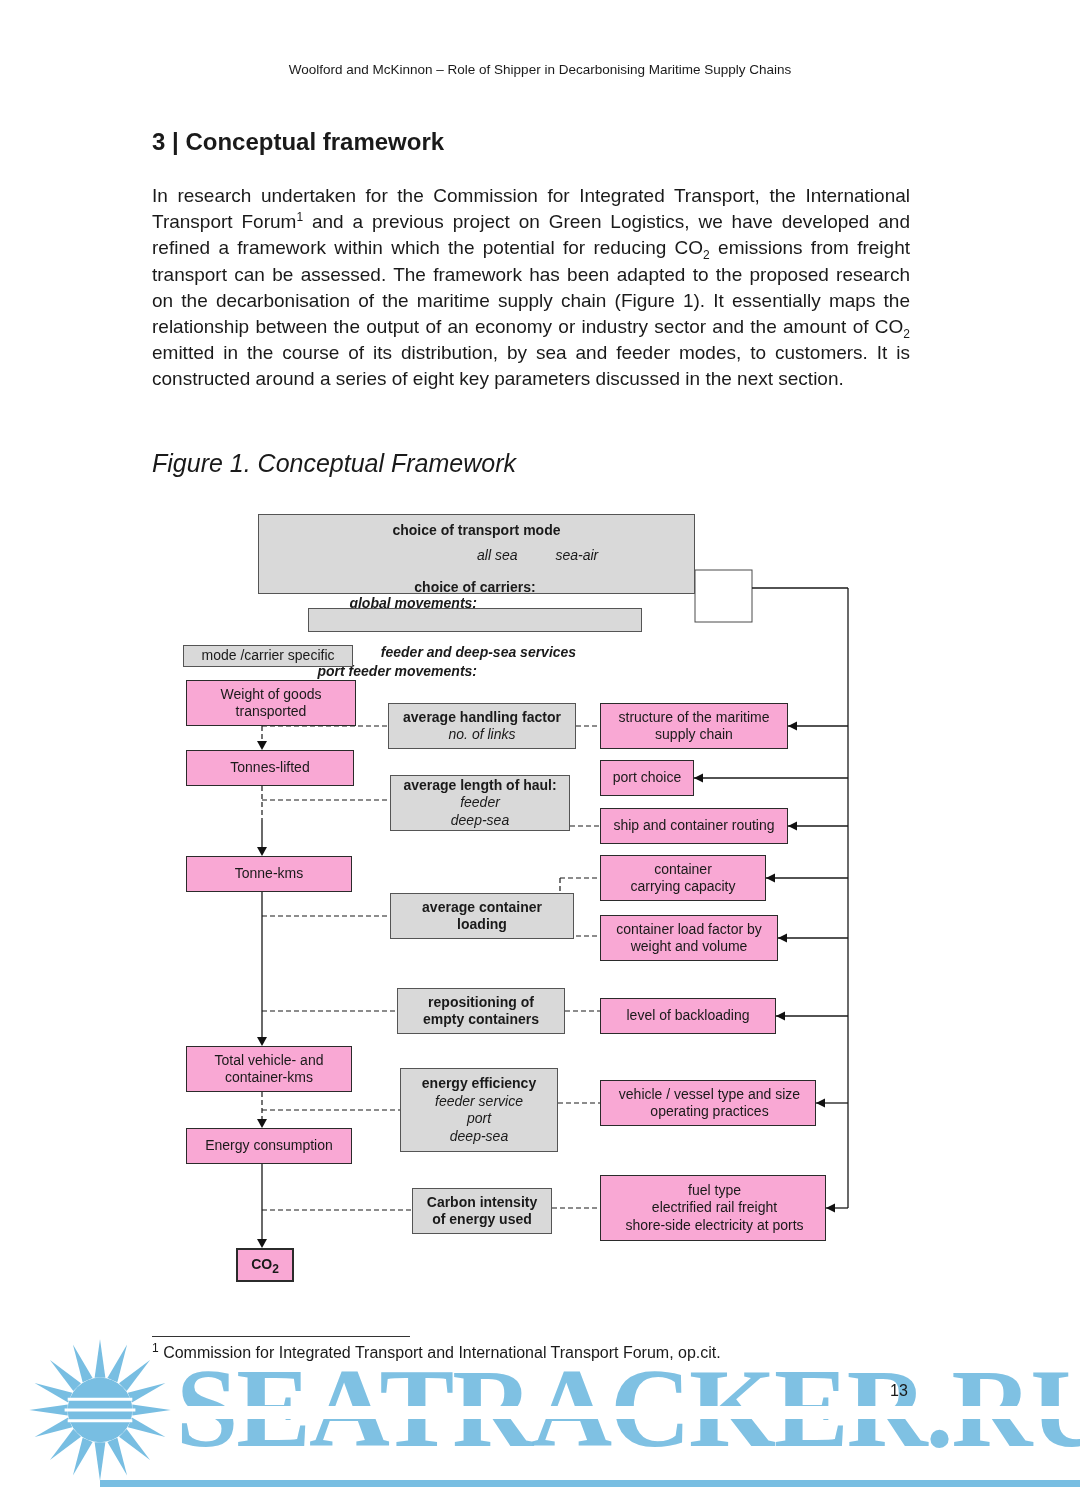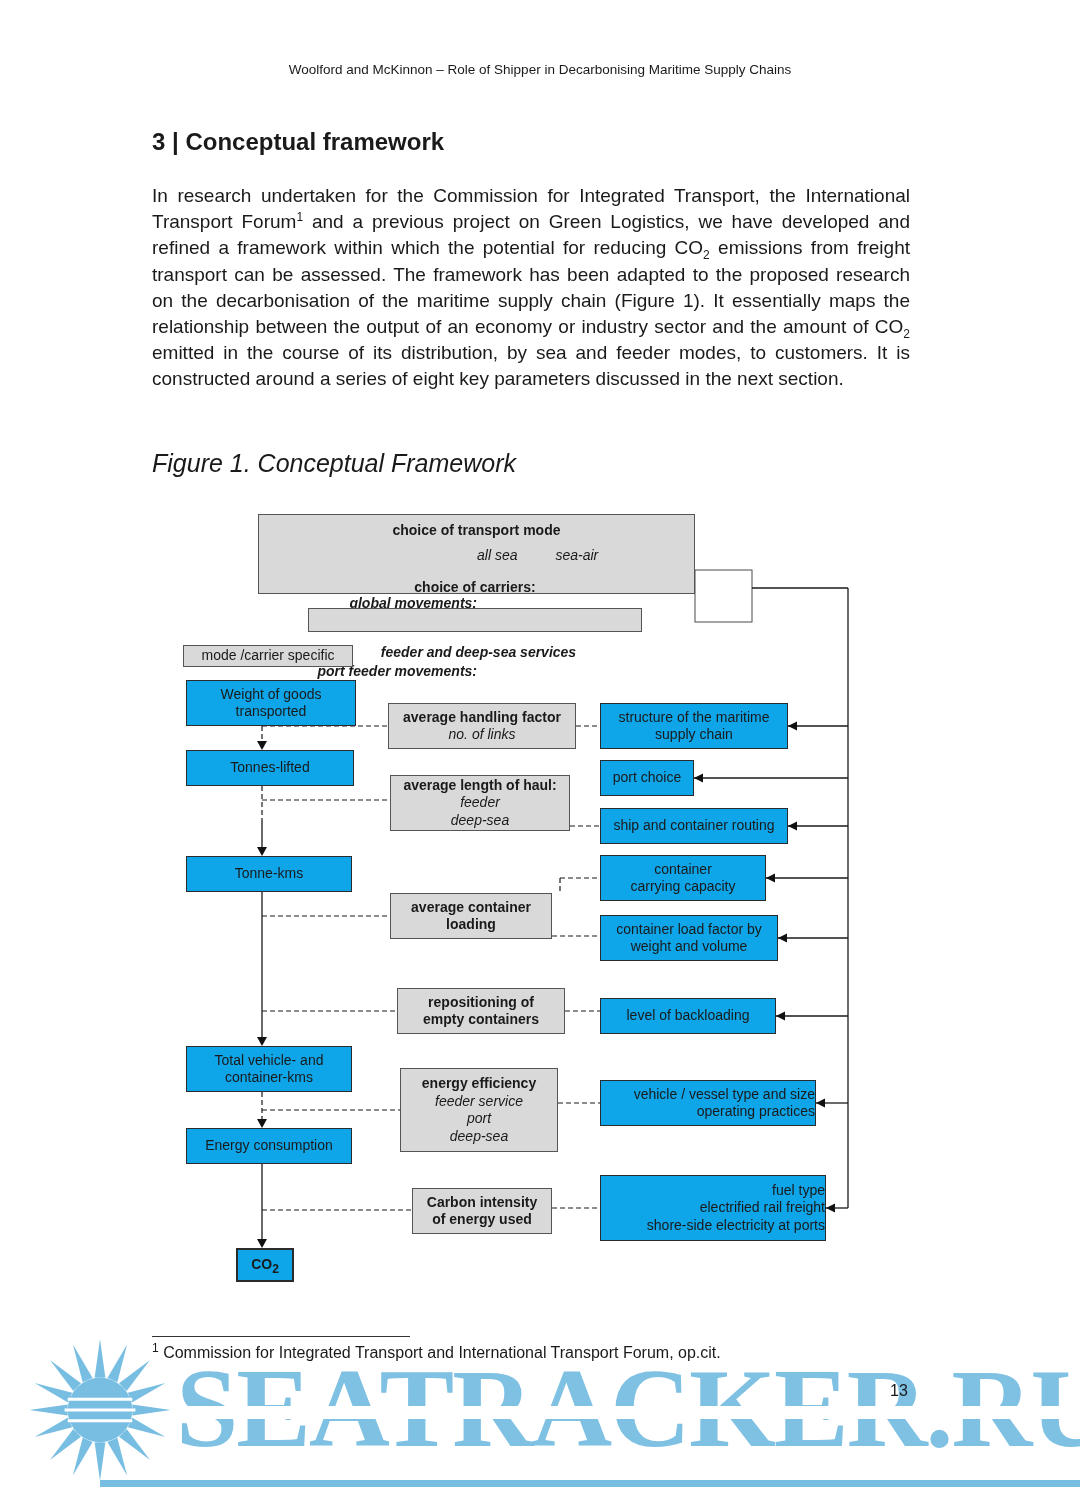--- a/index.html
+++ b/index.html
@@ -10,26 +10,26 @@
   }
   .abs { position:absolute; }
   .b  { font-weight:bold; }
   .i  { font-style:italic; }
   .bi { font-weight:bold; font-style:italic;margin-top:48px; }
   sup.fn { font-size:12px; vertical-align:super; line-height:0; }
   sub.ch { font-size:12px; vertical-align:sub; line-height:0; }
 
   
   .box {
-    position:absolute; background:#0ea5e9; border:1px solid #2b2b2b;
+    position:absolute; background:#f9a8d4; border:1px solid #2b2b2b;
     display:flex; flex-direction:column; justify-content:center; align-items:center;
     text-align:center; font-size:14px; line-height:1.25; z-index:3; box-sizing:border-box;
   }
   .gray { background:#d9d9d9; border-color:#555555; }
-  .la { align-items:flex-end; text-align:left; padding-left:3px; }
+  .la { align-items:center; text-align:left; padding-left:3px; }
 
   .tm-row { display:flex; width:100%; margin-top:3px; font-size:14px; }
   .tm-label { width:218px; text-align:right; }
 
   #connector-svg { position:absolute; left:0; top:0; z-index:2; pointer-events:none; }
 
   .wm-text {
     position:absolute; font-family:"Liberation Serif", serif; font-weight:bold;
     font-size:112px; line-height:1; letter-spacing:-2px; color:rgba(120,190,226,0.95);
     white-space:nowrap;
@@ -166,21 +166,21 @@
 
   <div class="box gray" style="left:388px;top:703px;width:188px;height:46px">
     <div class="b">average handling factor</div>
     <div class="i">no. of links</div>
   </div>
   <div class="box gray" style="left:390px;top:775px;width:180px;height:56px">
     <div class="b">average length of haul:</div>
     <div class="i">feeder</div>
     <div class="i">deep-sea</div>
   </div>
-  <div class="box gray b" style="left:390px;top:893px;width:162px;height:46px;padding:12px 20px">average container loading</div>
+  <div class="box gray b" style="left:390px;top:893px;width:184px;height:46px;padding:12px 20px">average container loading</div>
   <div class="box gray b" style="left:397px;top:988px;width:168px;height:46px;padding:0 18px">repositioning of empty containers</div>
   <div class="box gray" style="left:400px;top:1068px;width:158px;height:84px">
     <div class="b">energy efficiency</div>
     <div class="i">feeder service</div>
     <div class="i">port</div>
     <div class="i">deep-sea</div>
   </div>
   <div class="box gray b" style="left:412px;top:1188px;width:140px;height:46px;padding:0 10px">Carbon intensity of energy used</div>
 
   <div class="box" style="left:600px;top:703px;width:188px;height:46px;padding:0 16px">structure of the maritime supply chain</div>

